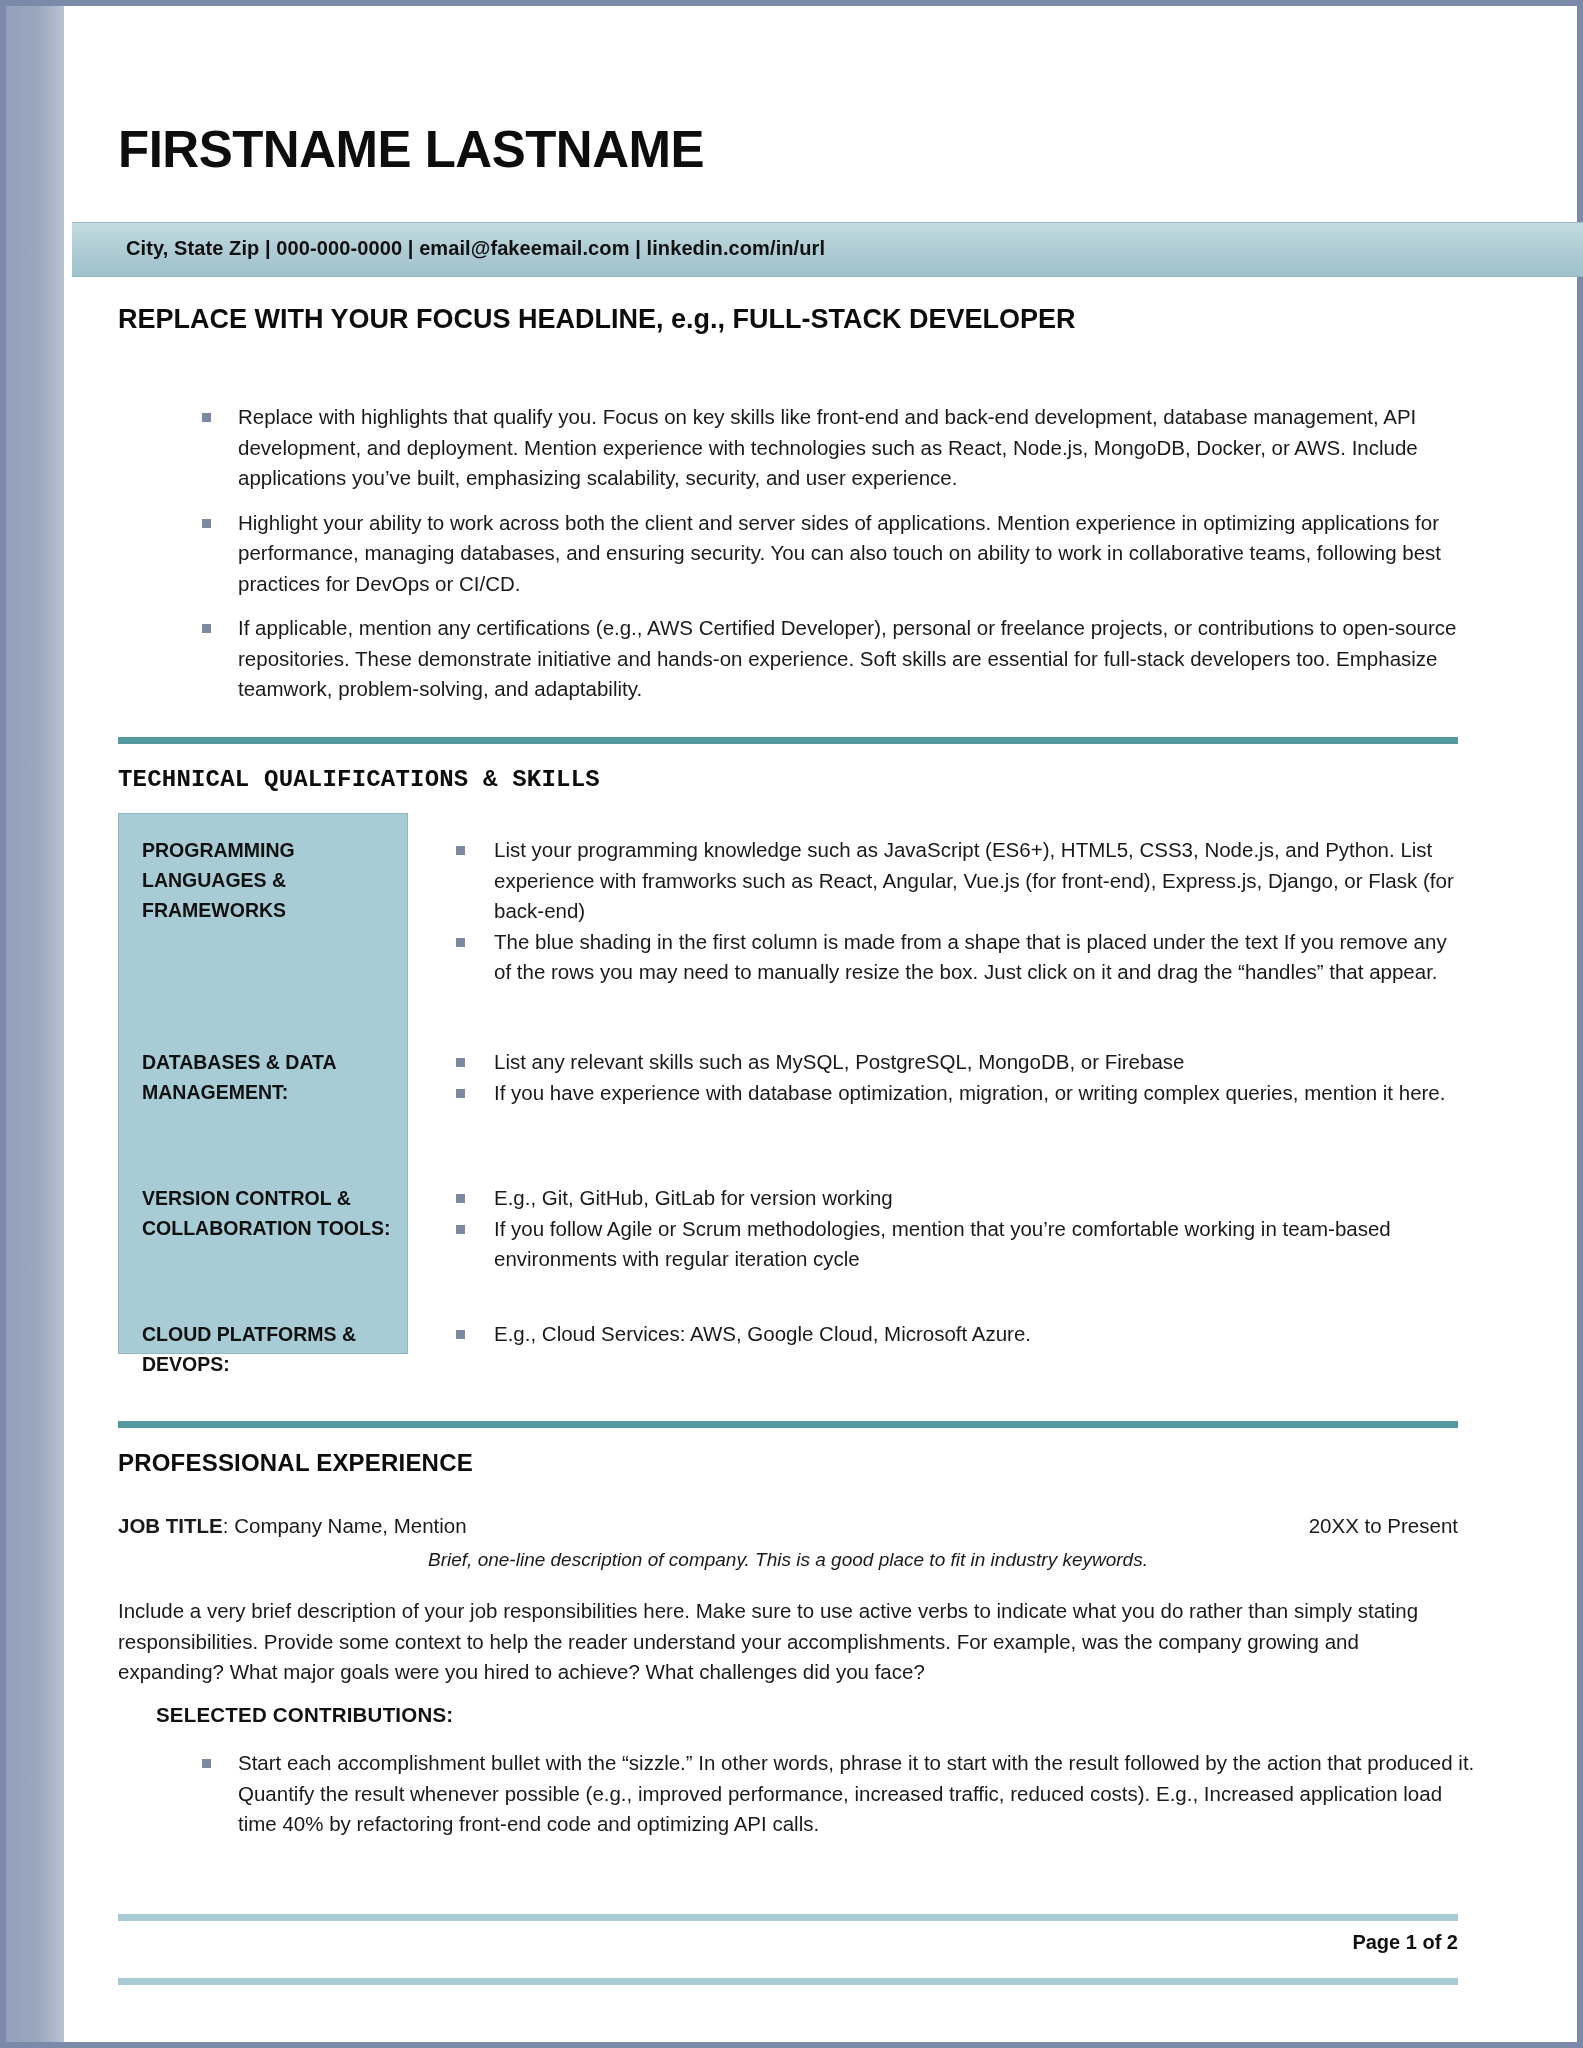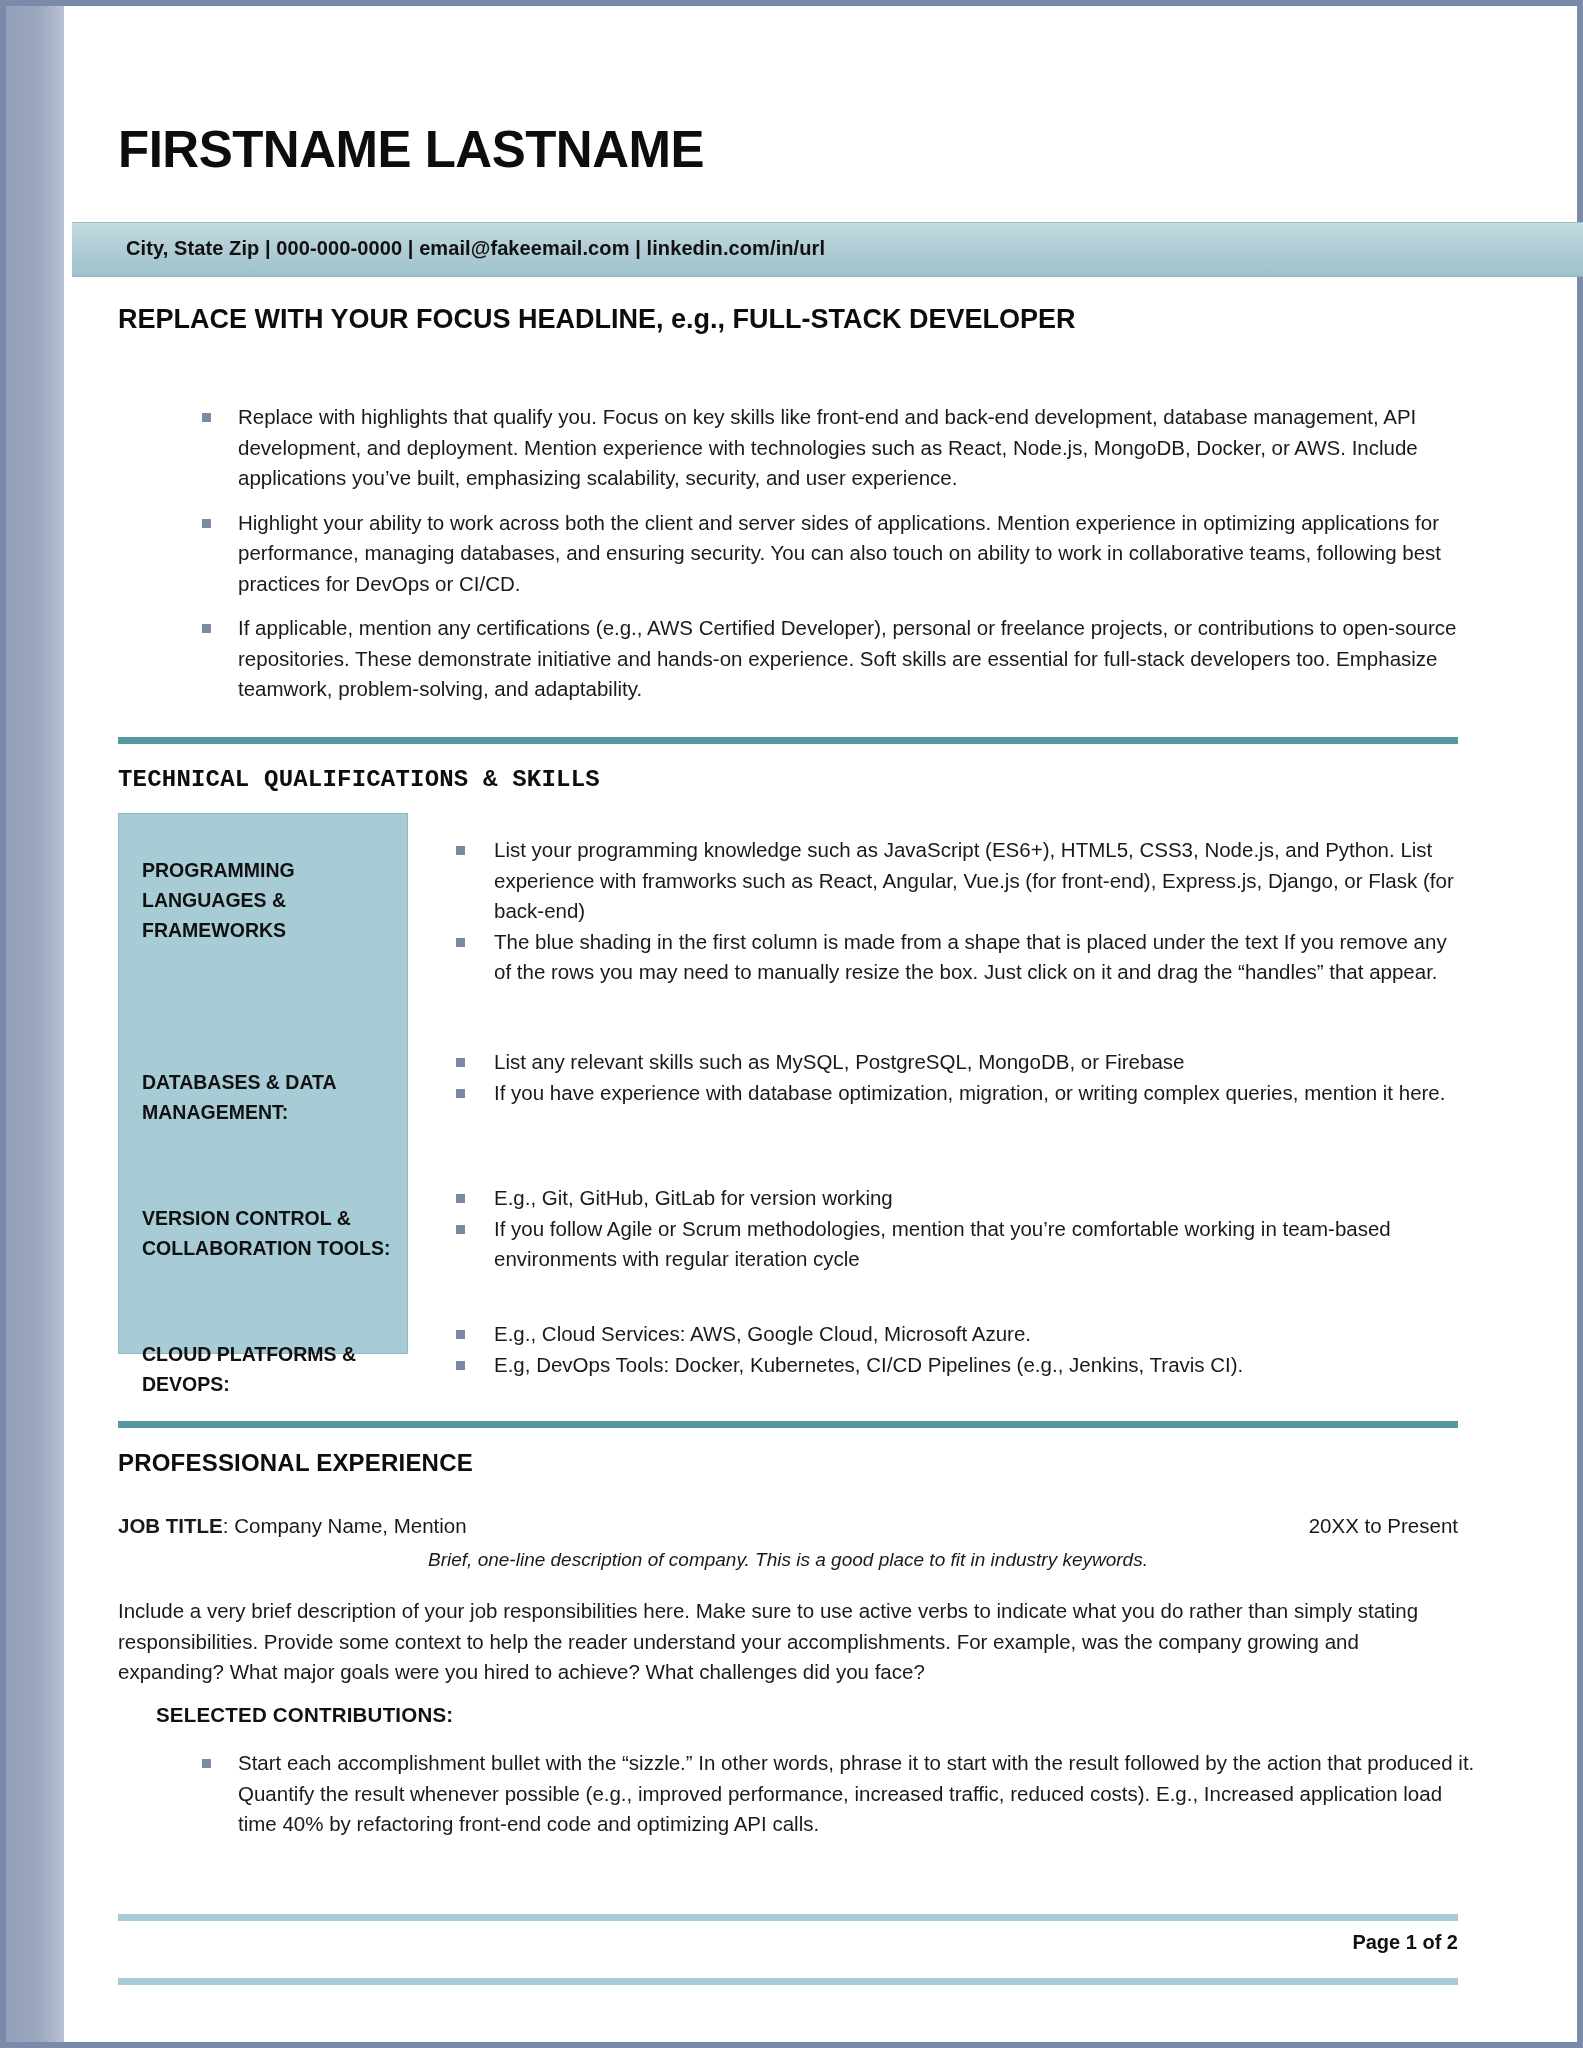--- a/index.html
+++ b/index.html
@@ -192,21 +192,20 @@
   }
   .skill-cat {
     width: 290px;
     box-sizing: border-box;
     padding: 0 14px 0 24px;
     font-size: 19.5px;
     font-weight: bold;
     line-height: 30px;
     color: #111111;
     flex: 0 0 290px;
-    margin-top: 20px;
   }
   .skill-items {
     flex: 1 1 auto;
     list-style: none;
     margin: 0;
     padding: 0 0 0 42px;
   }
   .skill-items li {
     position: relative;
     padding-left: 44px;
@@ -387,24 +386,20 @@
         </ul>
       </div>
 
       <div class="skill-row" id="srow-3">
         <div class="skill-cat">CLOUD PLATFORMS &amp; DEVOPS:</div>
         <ul class="skill-items">
           <li>
             <span class="sq"></span>
             <span>E.g., Cloud Services: AWS, Google Cloud, Microsoft Azure.</span>
           </li>
-          <li>
-            <span class="sq"></span>
-            <span>E.g, DevOps Tools: Docker, Kubernetes, CI/CD Pipelines (e.g., Jenkins, Travis CI).</span>
-          </li>
         </ul>
       </div>
 
     </div>
 
     <div class="rule" id="rule-exp"></div>
     <div class="sec-title" id="title-exp">PROFESSIONAL EXPERIENCE</div>
 
     <div class="job-line">
       <div>

